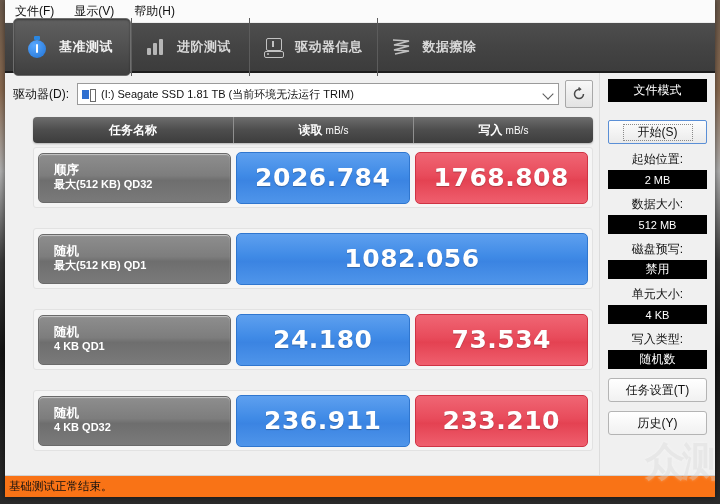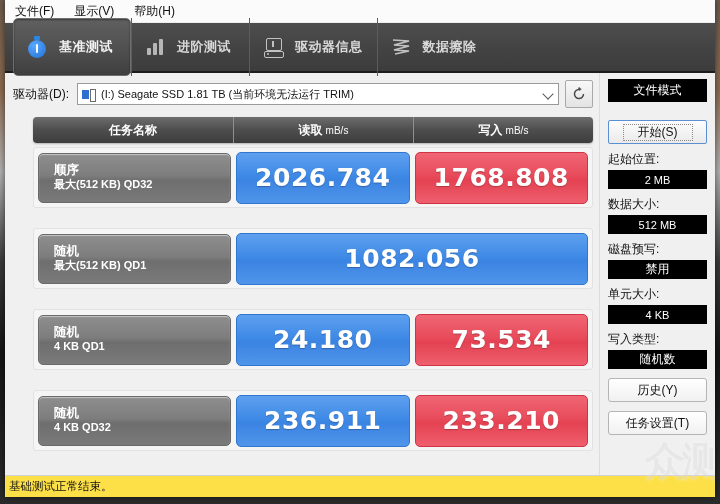--- a/index.html
+++ b/index.html
@@ -113,21 +113,21 @@
   .cell-val{flex:1;height:50px;border-radius:5px;display:flex;align-items:center;justify-content:center;
     font-size:25px;font-weight:bold;color:#fff;letter-spacing:.5px;
     font-family:"DejaVu Sans",sans-serif;
     text-shadow:0 1px 1px rgba(0,0,0,.25);}
   .cell-val.read{background:linear-gradient(180deg,#5ea0ef 0%,#3f8ae6 45%,#3b84e2 55%,#4f95ea 100%);
     border:1px solid #2f76cf;}
   .cell-val.write{background:linear-gradient(180deg,#f06674 0%,#e84b5b 45%,#e44252 55%,#ef5f6e 100%);
     border:1px solid #cf3344;}
 
   
-  .sb{padding:6px 8px 0 8px;display:flex;flex-direction:column;}
+  .sb{padding:6px 8px 0 8px;display:flex;flex-direction:column;text-align:center;}
   .blackbar{height:21px;background:#000;color:#fff;font-size:12px;display:flex;align-items:center;
     justify-content:center;border:1px solid #000;}
   .sb-gap{height:16px;}
   .startbtn{height:22px;margin-top:2px;border:1.4px solid #5a8fd6;border-radius:2px;
     background:linear-gradient(180deg,#fdfdfd,#eaeaea);display:flex;align-items:center;justify-content:center;}
   .startbtn .inner{border:1px dotted #8a8a8a;padding:0 14px;font-size:12px;color:#111;line-height:15px;}
   .sb-label{font-size:12px;color:#111;margin:7px 0 2px 0;}
   .sb-field{height:19px;background:#000;color:#fff;font-size:11px;display:flex;align-items:center;
     justify-content:center;}
   .sb-field.big{font-size:12px;}
@@ -137,21 +137,21 @@
 
   
   .wm{position:absolute;right:-4px;bottom:-6px;pointer-events:none;opacity:.42;
     display:flex;align-items:flex-end;}
   .wm .w1{font-size:28px;color:#d7d7d7;font-weight:bold;line-height:.95;margin-right:2px;
     writing-mode:vertical-rl;letter-spacing:-2px;text-shadow:0 0 2px rgba(255,255,255,.7);}
   .wm .w2{font-size:40px;color:#dcdcdc;font-weight:bold;line-height:1;letter-spacing:-3px;
     text-shadow:0 0 3px rgba(255,255,255,.7);}
 
   
-  .statusbar{height:21px;background:#fde047;border-top:1px solid #d2d2d2;display:flex;align-items:center;
+  .statusbar{height:21px;background:#f97316;border-top:1px solid #d2d2d2;display:flex;align-items:center;
     padding-left:4px;flex:none;}
   .statustext{font-size:11.5px;color:#111;}
 </style>
 </head>
 <body>
 
 <div class="app">
   <div class="bleed"></div>
 
   <div class="window">
@@ -285,22 +285,22 @@
 
           <div class="sb-label">磁盘预写:</div>
           <div class="sb-field big">禁用</div>
 
           <div class="sb-label">单元大小:</div>
           <div class="sb-field">4 KB</div>
 
           <div class="sb-label">写入类型:</div>
           <div class="sb-field big">随机数</div>
 
+          <div class="sb-btn">任务设置(T)</div>
           <div class="sb-btn">历史(Y)</div>
-          <div class="sb-btn">任务设置(T)</div>
         </div>
 
         <div class="wm">
           <div class="w1">新浪</div>
           <div class="w2">众测</div>
         </div>
       </div>
 
     </div>
 

